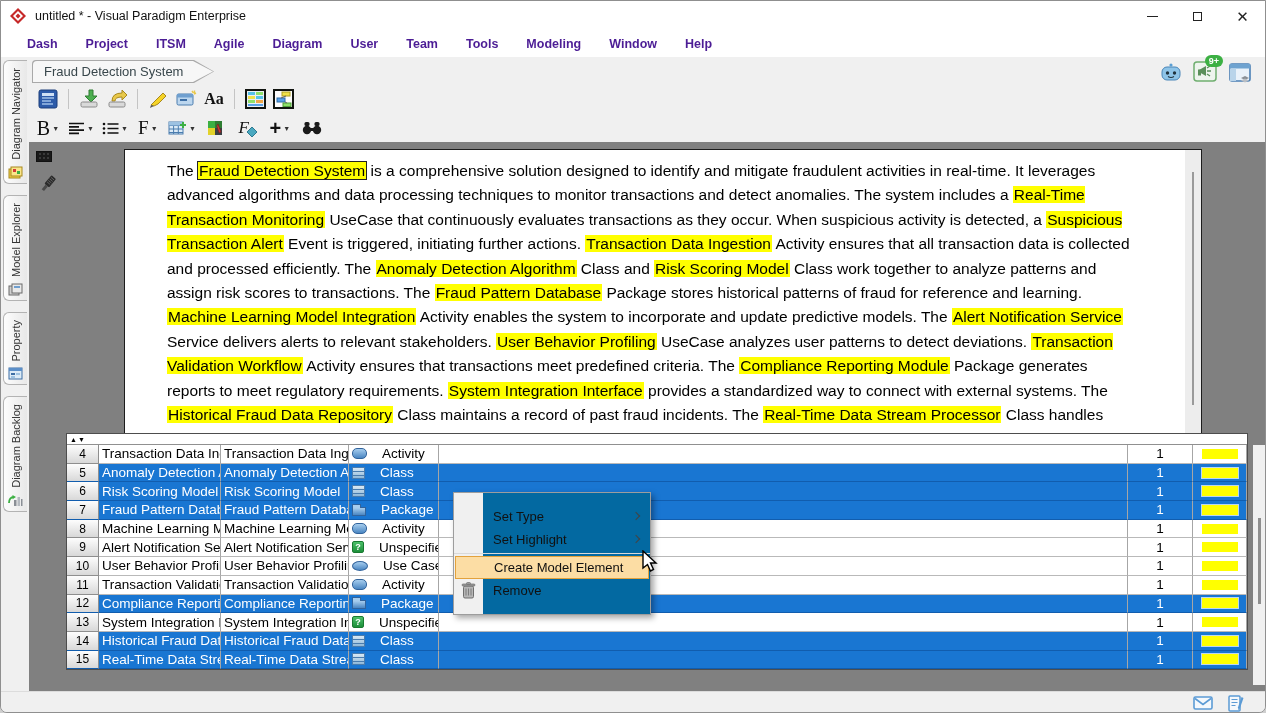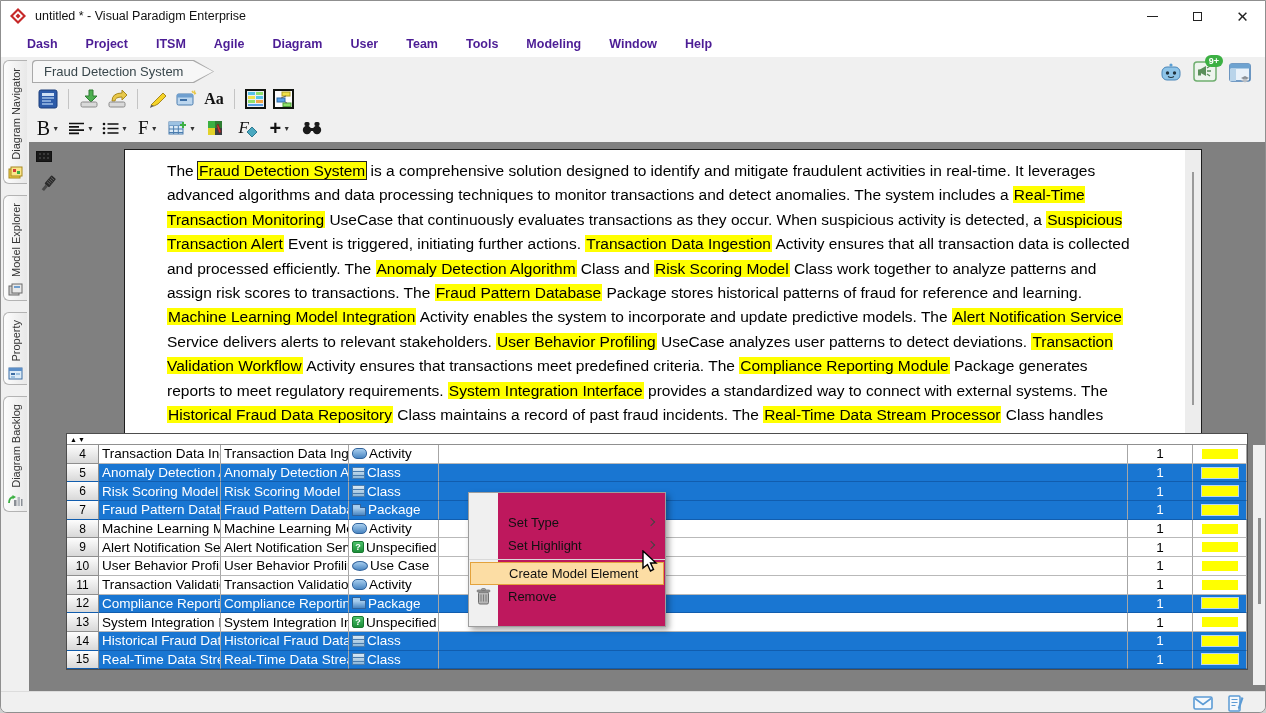--- a/index.html
+++ b/index.html
@@ -83,21 +83,21 @@
         border-top:none; border-left:none; font-size:12.5px; font-weight:bold; color:#000;
         display:flex; align-items:center; justify-content:center; overflow:hidden; white-space:nowrap; }
   .tr { display:grid; grid-template-columns:32px 122px 128px 90px 689px 65px 54px; height:18.7px; }
   .tr .cell { border-right:1px solid #a6a6a6; border-bottom:1px solid #b9b9b9; font-size:13.5px; color:#000;
               white-space:nowrap; overflow:hidden; display:flex; align-items:center; padding-left:3px; }
   .tr .no-cell { background:linear-gradient(180deg,#fdfdfd,#d8d8d8); border:1px solid #8e8e8e;
                  border-top:none; border-left:none; justify-content:center; font-size:12px; padding-left:0; }
   .tr.selected .cell { background:#1976d2; color:#fff; border-bottom-color:#115dae; }
   .tr.selected .no-cell { background:linear-gradient(180deg,#fdfdfd,#d8d8d8); color:#000; }
   .cell.center { justify-content:center; padding-left:0; }
-  .type-cell { gap:2px; }
+  .type-cell { gap:15px; }
 
   .type-icon { flex:0 0 auto; display:inline-block; position:relative; }
   .icon-activity { width:15px; height:11px; border-radius:5px; border:1px solid #31639c;
                    background:linear-gradient(180deg,#a6cdee,#4a86c2); }
   .icon-class { width:13px; height:12px; border:1px solid #4a7cae; background:linear-gradient(180deg,#d9e9f5,#8fb8d8); }
   .icon-class::before, .icon-class::after { content:""; position:absolute; left:0; right:0; height:1px; background:#4a7cae; }
   .icon-class::before { top:3px; } .icon-class::after { top:7px; }
   .icon-package { width:14px; height:9px; margin-top:3px; border:1px solid #31639c;
                   background:linear-gradient(180deg,#a6cdee,#4a86c2); }
   .icon-package::before { content:""; position:absolute; left:-1px; top:-4px; width:7px; height:3px;
@@ -107,22 +107,22 @@
                   display:flex; align-items:center; justify-content:center; }
   .icon-usecase { width:16px; height:10px; border-radius:50%; border:1px solid #31639c;
                   background:linear-gradient(180deg,#a6cdee,#4a86c2); }
   .swatch { width:36px; height:10px; background:#ffff00; }
   .tr.selected .swatch { box-shadow:0 0 0 1px rgba(255,255,255,.7); }
 
   .table-scroll { position:absolute; left:1224px; top:303px; width:13px; height:240px; background:#f0f0f0; }
   .table-scroll-thumb { position:absolute; left:5px; top:73px; width:3px; height:86px; background:#8f8f8f; }
 
   
-  .ctx-menu { position:absolute; left:439px; top:350px; width:198px; background:#be185d;
-              border:1px solid #9d9d9d; box-shadow:3px 3px 6px rgba(0,0,0,.35); padding:18px 0; }
+  .ctx-menu { position:absolute; left:424px; top:350px; width:198px; background:#0369a1;
+              border:1px solid #9d9d9d; box-shadow:3px 3px 6px rgba(0,0,0,.35); padding:12px 0; }
   .ctx-gutter { position:absolute; left:0; top:0; bottom:0; width:29px; background:#f0f0f0; }
   .ctx-item { position:relative; height:23px; display:flex; align-items:center; padding-left:39px;
               font-size:13px; color:#111; }
   .ctx-item.hot { background:#fcdda4; border:1px solid #e3a23c; margin:0 1px; padding-left:38px; }
   .ctx-sep { height:1px; background:#d9d9d9; margin:2px 0; position:relative; }
   .ctx-chevron { position:absolute; right:11px; top:8px; width:6px; height:6px;
                  border-top:1.5px solid #444; border-right:1.5px solid #444; transform:rotate(45deg); }
   .ctx-icon { position:absolute; left:7px; top:3px; }
 
   .cursor { position:absolute; left:612px; top:408px; }

